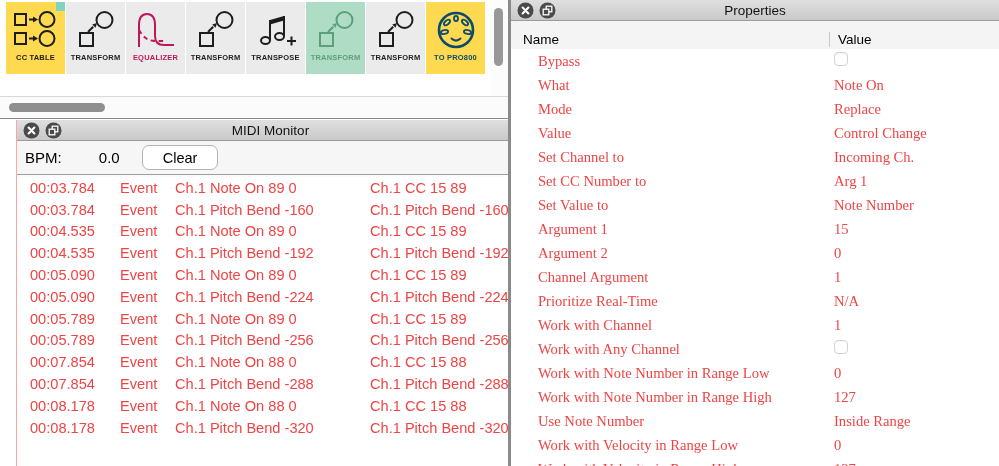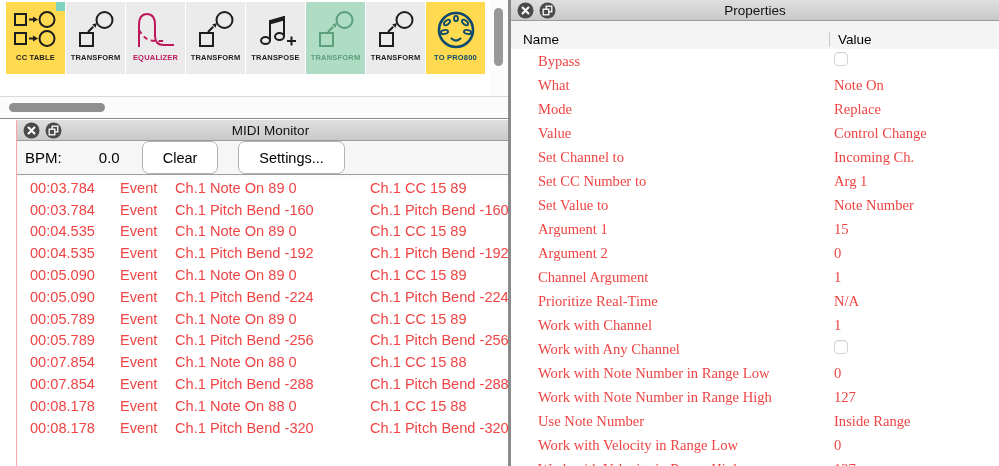--- a/index.html
+++ b/index.html
@@ -31,21 +31,21 @@
   .vscroll { position:absolute; right:0; top:0; width:18px; height:96px; background:#fcfcfc; }
   .vscroll .thumb { position:absolute; left:4px; top:8px; width:9px; height:58px; background:#989898; border-radius:5px; }
   .hscroll { position:absolute; left:0; bottom:0; width:508px; height:22px; background:#fbfbfb; border-top:1px solid #d9d9d9; }
   .hscroll .thumb { position:absolute; left:9px; top:6px; width:96px; height:9px; background:#8f8f8f; border-radius:5px; }
 
   
   .monitor-panel { position:absolute; left:16px; top:120px; width:508px; height:346px; background:#fff; border-left:1px solid #fca5a5; }
   .mon-controls { height:34px; background:#f6f6f6; border-bottom:1px solid #9e9e9e; display:flex; align-items:center; padding:0 8px; }
   .bpm-label { font-size:15px; color:#000; }
   .bpm-value { font-size:15px; color:#000; width:58px; text-align:right; margin-right:22px; }
-  .btn { height:33px; background:#fff; border:1px solid #b3b3b3; border-radius:7px; font-size:14.5px;
+  .btn { height:25px; background:#fff; border:1px solid #b3b3b3; border-radius:7px; font-size:14.5px;
          font-family:"Liberation Sans",sans-serif; color:#000; padding:0 20px; margin-right:20px; cursor:default; }
   .mon-header { display:grid; grid-template-columns:97px 55px 195px 1fr; height:22px; background:#fbfbfb;
                 border-bottom:1px solid #bdbdbd; font-size:13.5px; color:#000; align-items:center; }
   .mon-header .hc { padding-left:13px; border-left:1px solid #c9c9c9; height:16px; line-height:16px; }
   .mon-header .hc:first-child { border-left:none; }
   .mon-header .hc + .hc { padding-left:6px; }
   .mon-rows { position:absolute; left:0; top:57px; bottom:0; width:100%; overflow:hidden; }
   .mon-row { display:grid; grid-template-columns:97px 55px 195px 1fr; height:21.8px; align-items:center;
              font-size:14.6px; color:#ef4444; background:#fff; }
   .mon-row .c { padding-left:13px; white-space:nowrap; }
@@ -193,21 +193,20 @@
               <rect x="7.2" y="4.2" width="5.6" height="5.6" fill="#4a4a4a" stroke="#fff" stroke-width="1.3"></rect>
               <rect x="4.2" y="7.2" width="5.6" height="5.6" fill="#4a4a4a" stroke="#fff" stroke-width="1.3"></rect>
             </svg>
         </span>
         <span class="title">MIDI Monitor</span>
       </div>
       <div class="mon-controls">
         <span class="bpm-label">BPM:</span>
         <span class="bpm-value">0.0</span>
         <button class="btn">Clear</button>
-        <button class="btn">Settings...</button>
       </div>
       <div class="mon-header">
         <span class="hc">Timestamp</span>
         <span class="hc">Type</span>
         <span class="hc">Incoming</span>
         <span class="hc">Outgoing</span>
       </div>
       <div class="mon-rows">
           <div class="mon-row">
             <span class="c">00:03.784</span>

